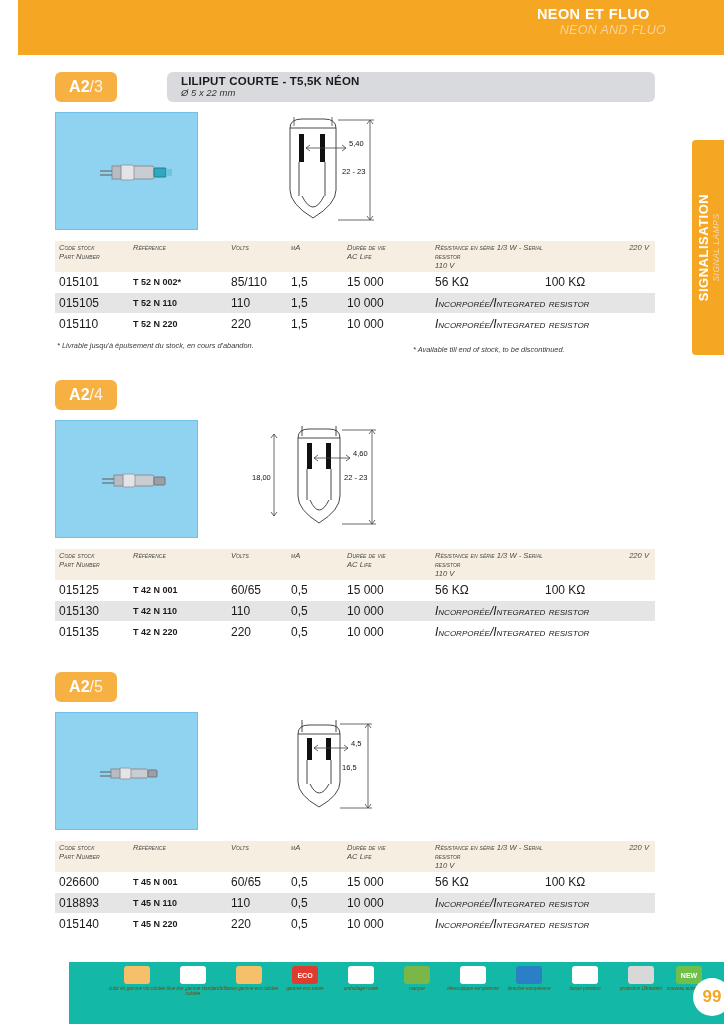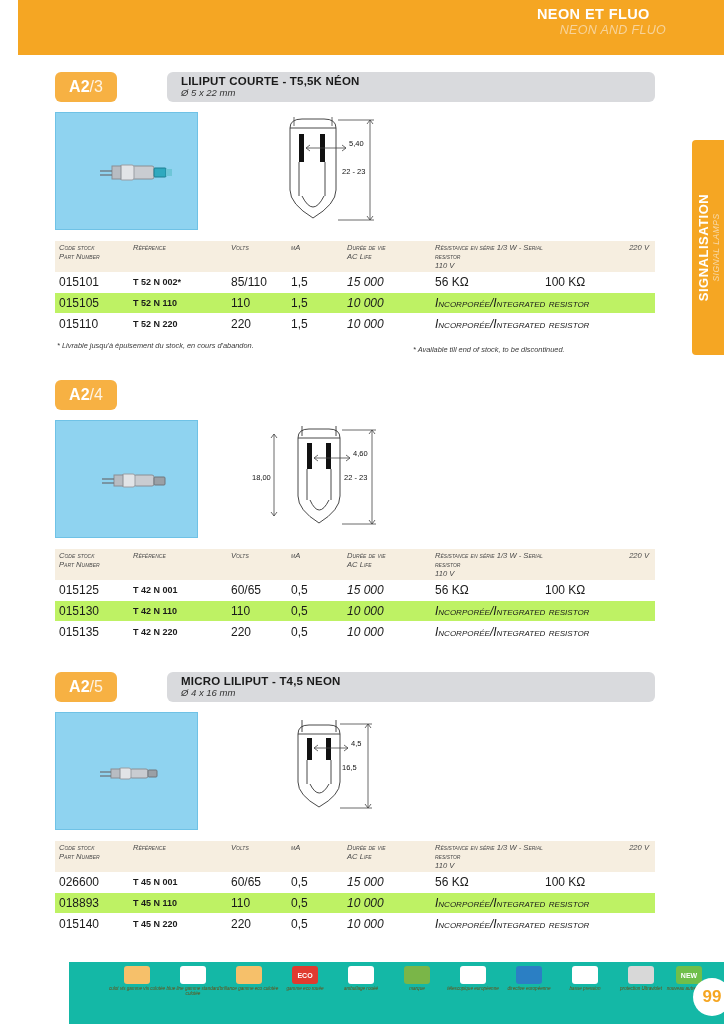--- a/index.html
+++ b/index.html
@@ -91,27 +91,27 @@
   }
   table.spec thead td {
     background:#f6eee0; padding:2px 0 2px 0; vertical-align:top;
     font-variant: small-caps; font-style:italic; color:#4a4a4a;
     font-size:7.6px; line-height:9px;
   }
   table.spec thead td .l2 { display:block; }
   table.spec tbody td {
     padding:3px 0; border-bottom:1px solid #ffffff; font-size:12px;
   }
-  table.spec tbody tr.alt td { background:#bef264; }
+  table.spec tbody tr.alt td { background:#e5e5e5; }
   table.spec tbody tr td.ref { font-weight:bold; font-size:9px; }
   .c-code  { width:78px; padding-left:4px !important; }
   .c-ref   { width:98px; }
   .c-volts { width:60px; }
   .c-ma    { width:56px; }
-  .c-life  { width:88px;font-style:italic; }
+  .c-life  { width:88px; }
   .c-r110  { width:110px; }
   .c-r220  { width:auto; }
   .smallcaps-it { font-variant:small-caps; font-style:italic; font-size:7.6px; }
   .foot-note {
     margin-top:6px; font-size:7.4px; font-style:italic; color:#3a3a3a;
     position:relative; height:12px;
   }
   .foot-note .fn-left { position:absolute; left:2px; top:0; }
   .foot-note .fn-right { position:absolute; left:358px; top:4px; }
 
@@ -374,24 +374,20 @@
     </tbody>
   </table>
 </div>
 
 <div class="section" style="top:672px;">
   <div class="sec-head">
     <div class="badge">
       <span>A2</span>
         <span class="slash">/5</span>
     </div>
-    <div class="title-bar">
-      <div class="title-main">MICRO LILIPUT - T4,5 NEON</div>
-      <div class="title-sub">Ø 4 x 16 mm</div>
-    </div>
   </div>
 
   <div class="prod-area">
     <div class="photo-box">
       <svg width="143" height="118" viewBox="0 0 143 118">
         <rect x="74" y="56" width="18" height="9" rx="2" fill="#c9ccd1" stroke="#8a8e94"></rect>
         <rect x="63" y="55" width="12" height="11" rx="2" fill="#e2e4e7" stroke="#9a9ea4"></rect>
         <rect x="55" y="56" width="9" height="9" fill="#b8bcc2" stroke="#8a8e94"></rect>
         <rect x="92" y="57" width="9" height="7" rx="1" fill="#9aa0a6" stroke="#70767c"></rect>
         <line x1="44" y1="59" x2="55" y2="59" stroke="#6a6d72" stroke-width="1.2"></line>

